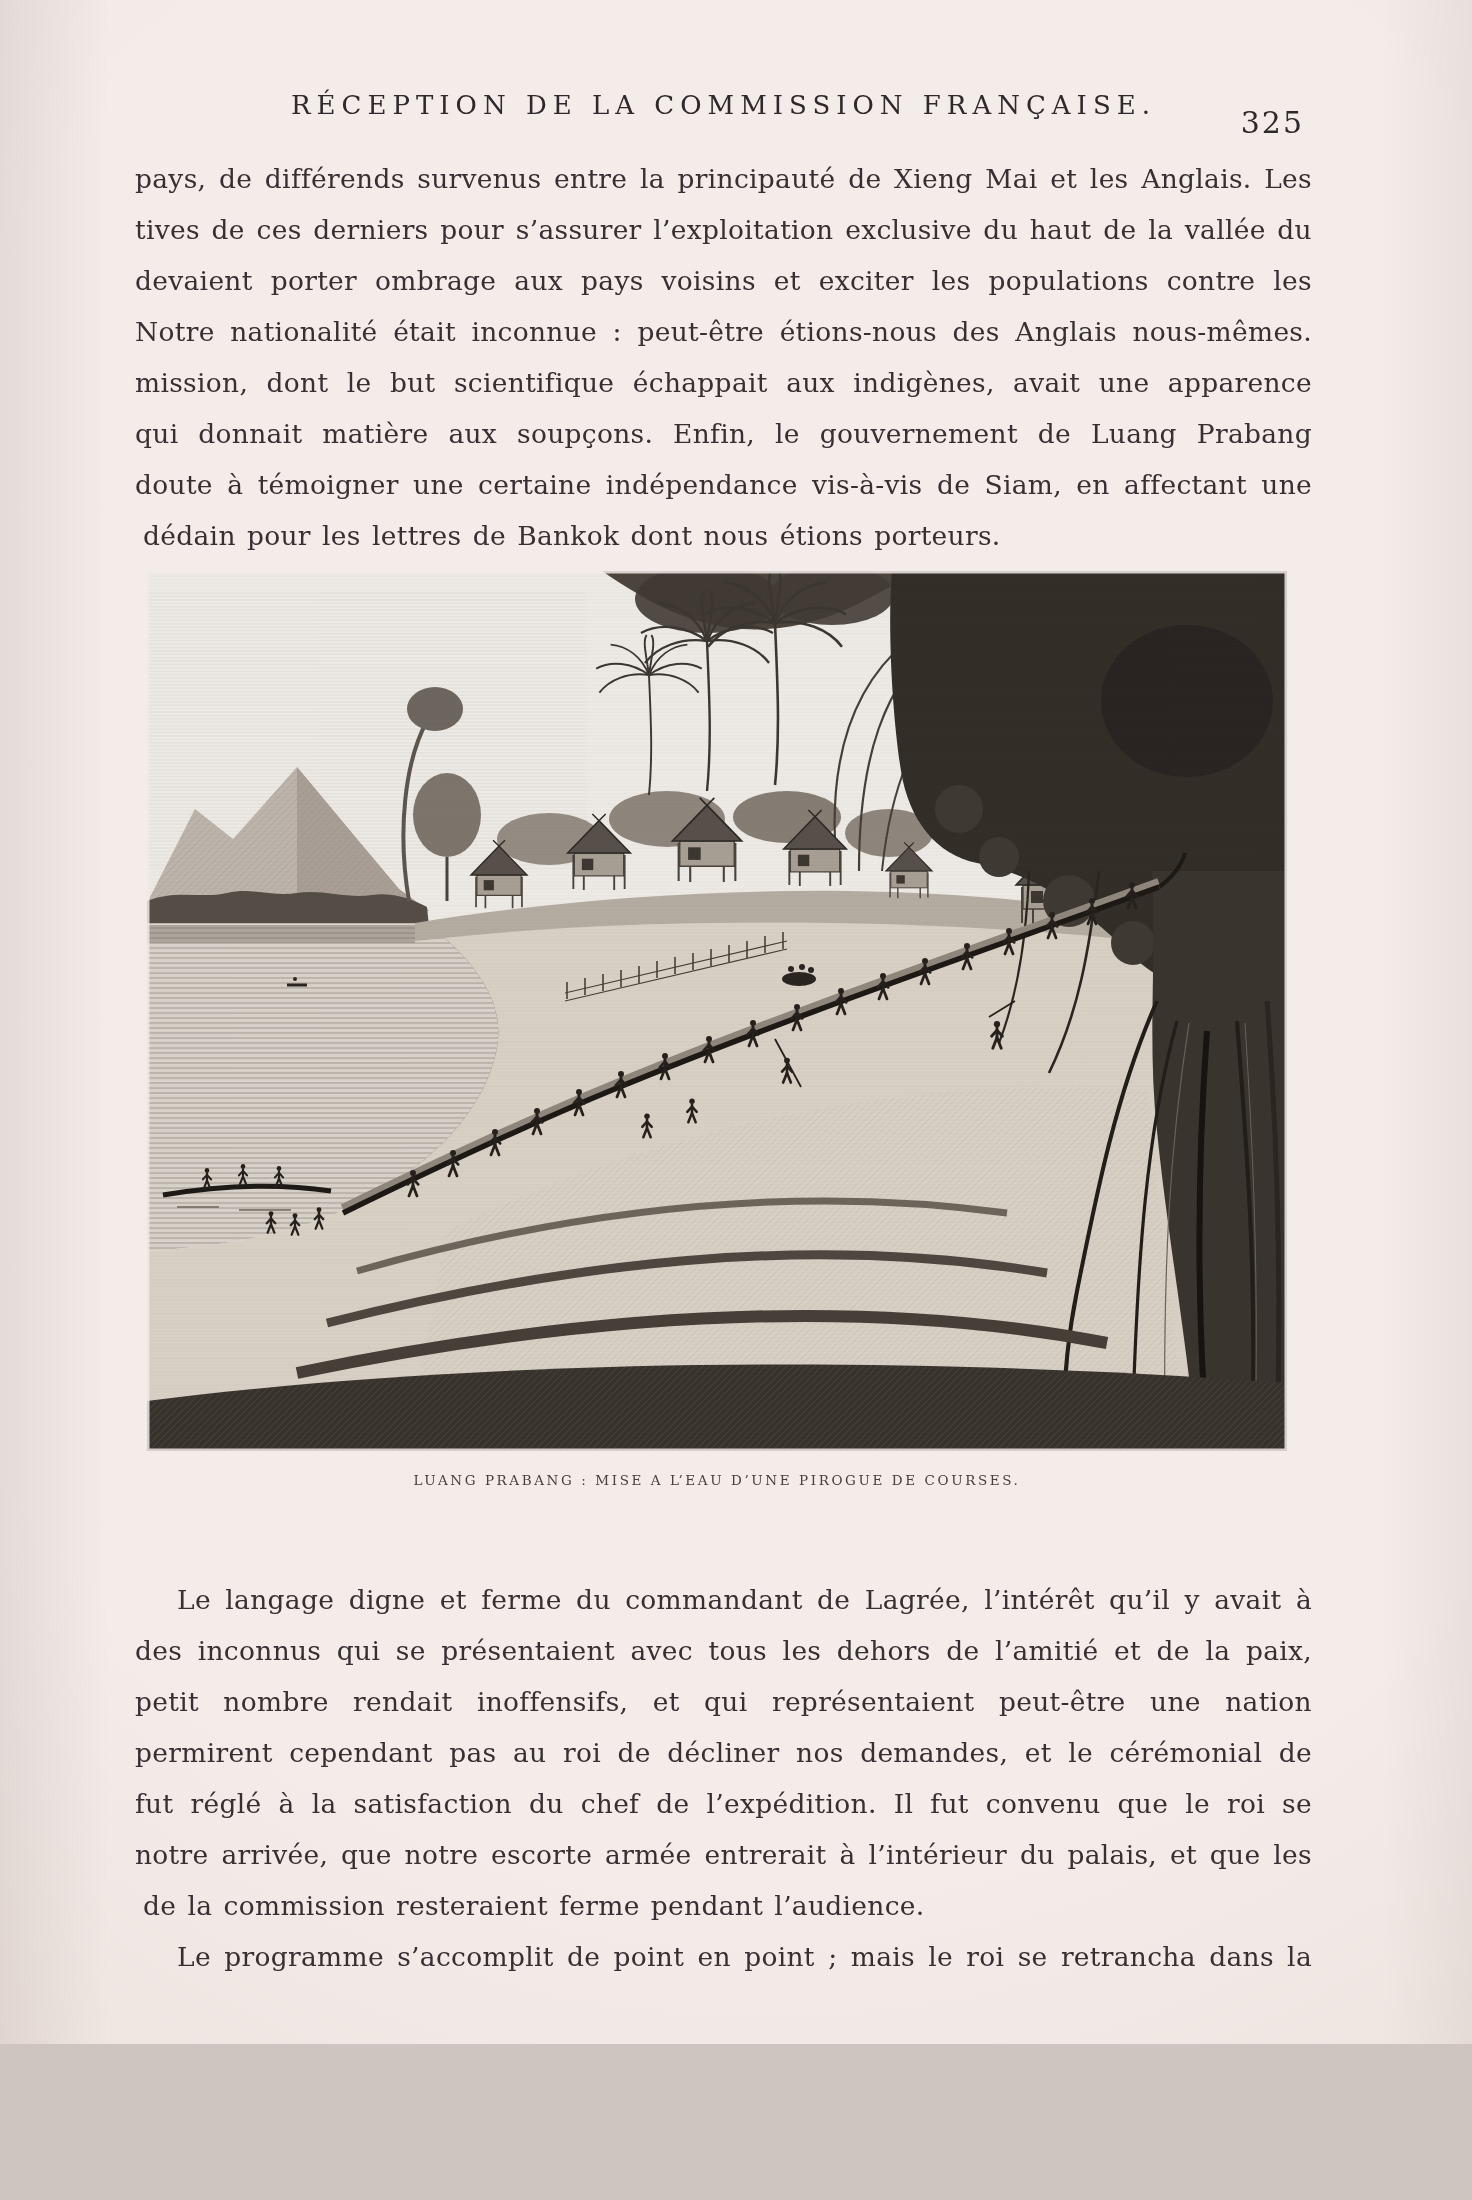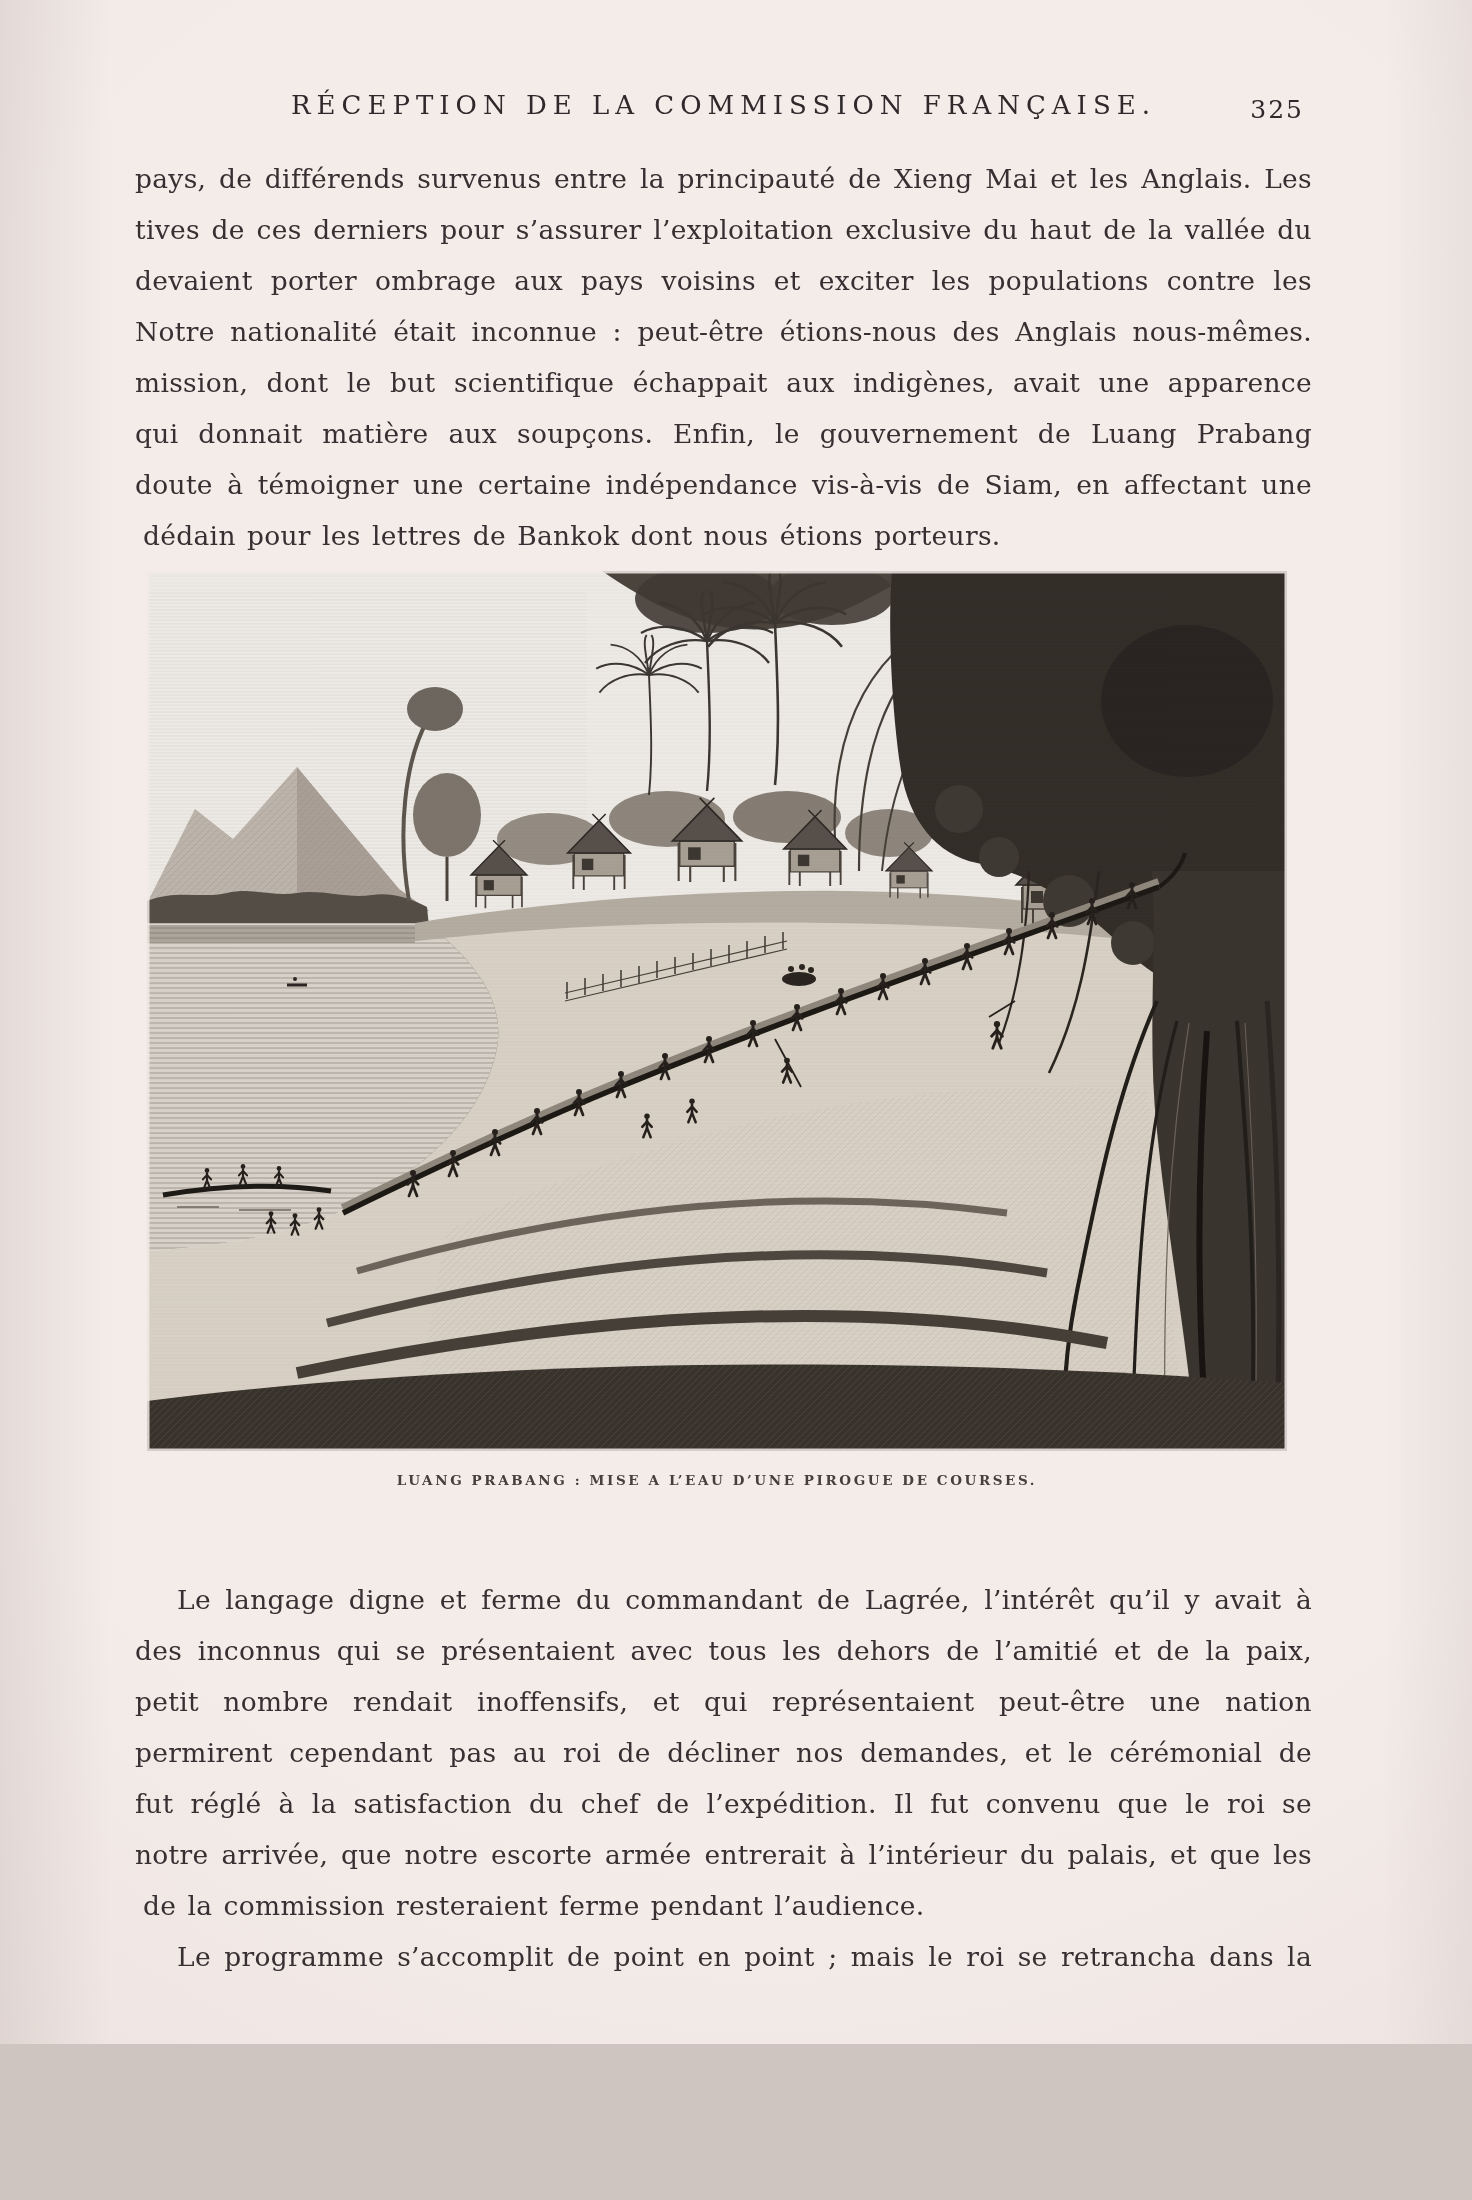--- a/index.html
+++ b/index.html
@@ -17,40 +17,40 @@
   }
   .content { position:absolute; left:135px; top:0; width:1177px; }
 
   .running-head { position:relative; margin-top:90px; height:36px; }
   .running-title {
     display:block; text-align:center;
     font-size:26px; letter-spacing:6px; color:#2f292c;
     white-space:nowrap;
   }
   .page-number {
-    position:absolute; right:8px; top:5px;
-    font-size:25px; letter-spacing:2px; color:#2f292c;
+    position:absolute; right:8px; top:15px;
+    font-size:30px; letter-spacing:2px; color:#2f292c;
   }
 
   .text-block { margin-top:27px; }
   .paragraph { font-size:26.5px; line-height:51px; color:#372f32; }
   .tline {
     text-align:justify; text-align-last:justify;
     letter-spacing:0.3px; word-spacing:2.5px;
     white-space:normal; height:51px; overflow:hidden;
   }
   .tline.lastline { text-align-last:left;margin-left:8px; }
   .tline.indent { text-indent:42px; }
 
   figure.engraving { margin:10px 0 0 6px; width:1152px; }
   .engraving svg { display:block; }
   figcaption {
     margin-top:21px; text-align:center;
     font-size:13.5px; letter-spacing:2.6px; color:#46403c;
-    font-weight:bold;
+    font-weight:normal;
   }
   .bottom-text { margin-top:86px; }
 </style>
 </head>
 <body>
 
 <div class="page">
   <div class="content">
 
     <div class="running-head">

